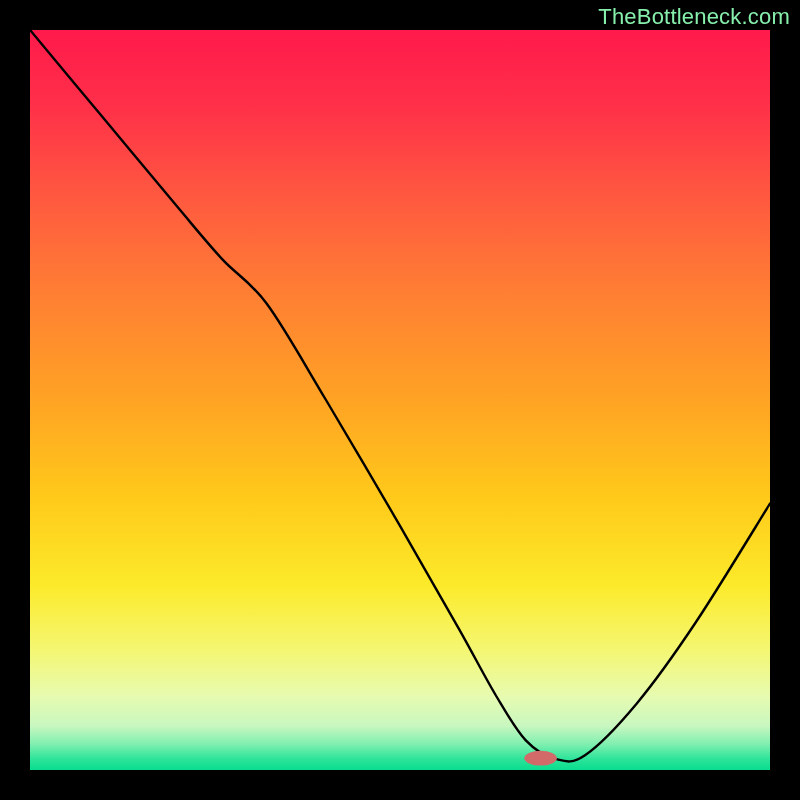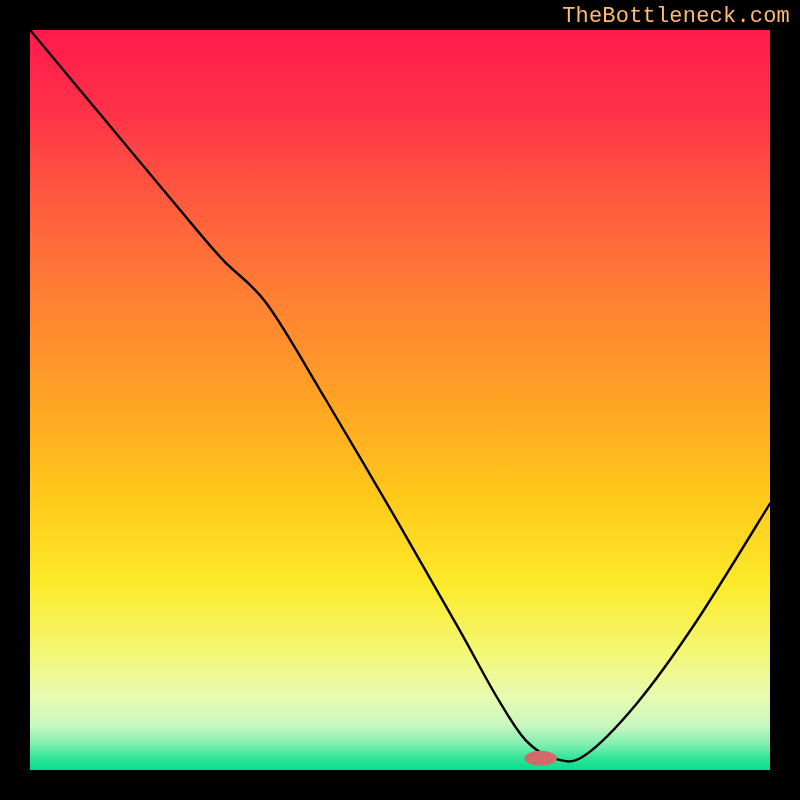--- a/index.html
+++ b/index.html
@@ -25,24 +25,24 @@
     width: 740px;
     height: 740px;
   }
   svg {
     display: block;
   }
   .watermark {
     position: absolute;
     top: 4px;
     right: 10px;
-    font-family: Liberation Mono, monospace;
+    font-family: Liberation Sans, sans-serif;
     font-size: 22px;
     font-weight: 500;
-    color: #fdba74;
+    color: #86efac;
     letter-spacing: 0.2px;
     text-align: right;
   }
 </style>
 </head>
 <body>
 
 <div class="frame">
   <div class="plot">
     <svg viewBox="0 0 740 740" width="740" height="740">

